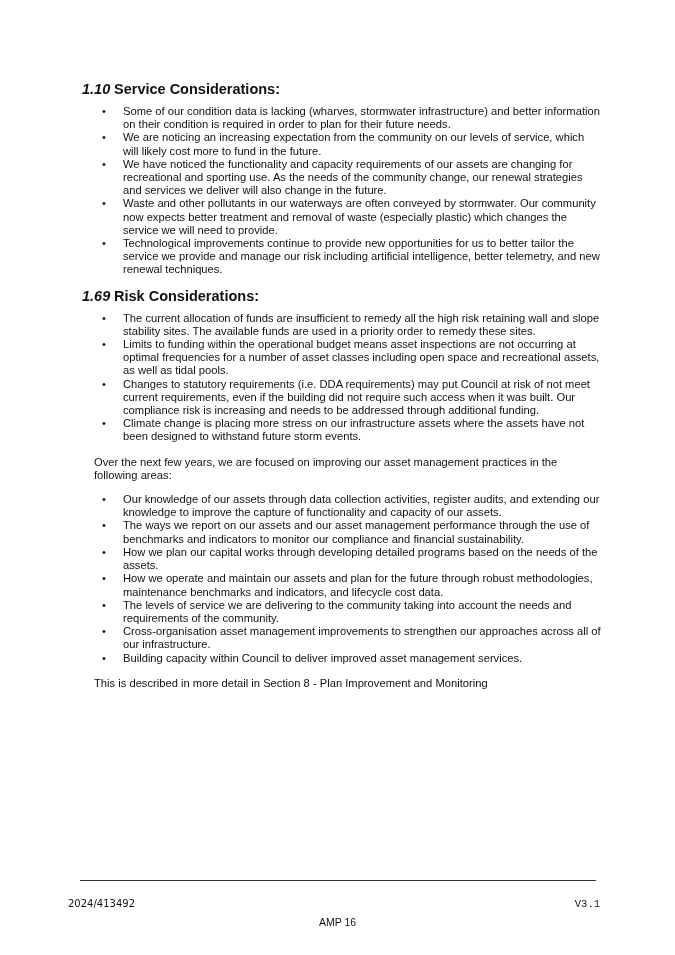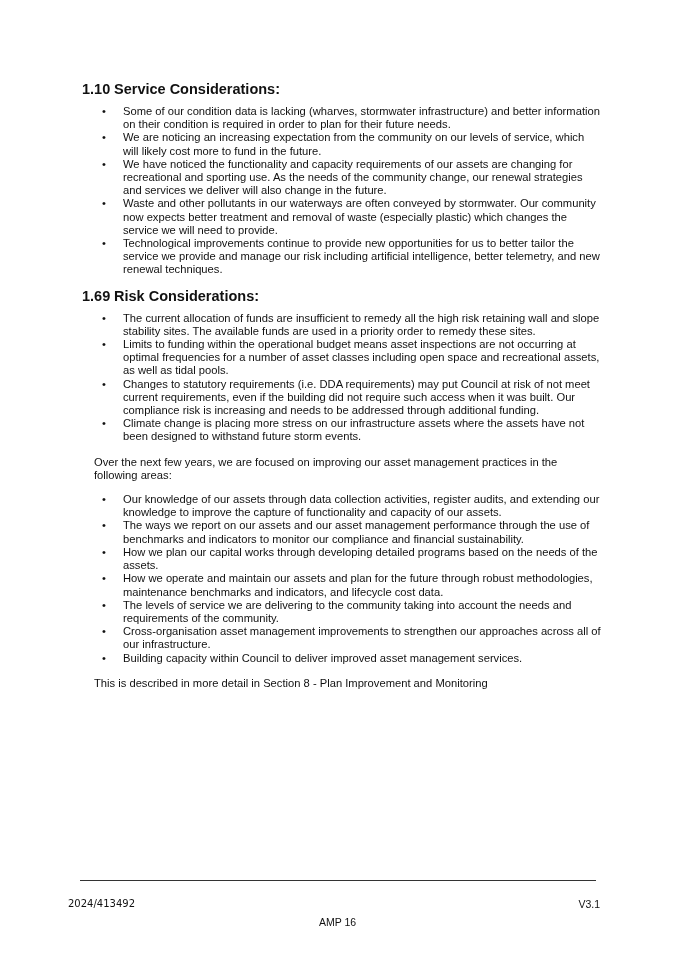--- a/index.html
+++ b/index.html
@@ -1,32 +1,32 @@
 <!DOCTYPE html>
 <html><head>
 <meta charset="utf-8">
 <style>
   html, body { margin: 0; padding: 0; background: #ffffff; }
   body { width: 675px; height: 955px; position: relative; overflow: hidden;
          font-family: "Liberation Sans", sans-serif; color: #111; }
   .page { position: absolute; left: 82px; top: 80px; width: 520px; }
   h2 { font-size: 14.5px; font-weight: bold; margin: 0 0 7px 0; line-height: 18px; color: #111; }
-  h2 .num { display: inline-block; width: 32px; }
+  h2 .num { display: inline-block; width: 32px; font-style: italic; }
   ul { list-style: none; margin: 0 0 10px 0; padding: 0; }
   li { position: relative; padding-left: 41px; font-size: 11.2px; line-height: 13.2px; margin: 0; }
   li .bullet { position: absolute; left: 20px; top: 0; }
   p { font-size: 11.2px; line-height: 13.2px; margin: 12px; }
   .intro { margin-bottom: 11px; }
   .s10 { margin-top: 0; }
   .s11 { margin-top: 0; }
   .s12 { margin-top: 0; }
   .footer-rule { position: absolute; left: 80px; top: 880px; width: 516px; height: 1px; background: #333; }
   .footer-center { position: absolute; top: 916px; left: 0; width: 675px; text-align: center; font-size: 10.5px; }
   .footer-left { position: absolute; left: 68px; top: 898px; font-size: 10px; font-family: "DejaVu Sans", sans-serif; }
-  .footer-right { position: absolute; right: 75px; top: 898px; font-size: 10.5px; }
+  .footer-right { position: absolute; right: 75px; top: 898px; font-size: 10.5px; font-family: Liberation Mono, monospace; }
 </style>
 </head>
 <body>
 
 <div class="page">
 
   <section class="s10">
     <h2><span class="num">1.10</span><span>Service Considerations:</span></h2>
     <ul>
       <li><span class="bullet">•</span><span>Some of our condition data is lacking (wharves, stormwater infrastructure) and better information on their condition is required in order to plan for their future needs.</span></li>

